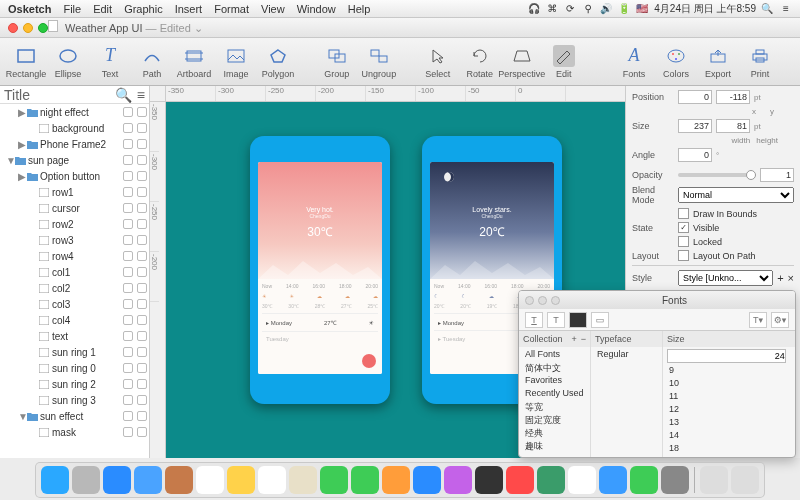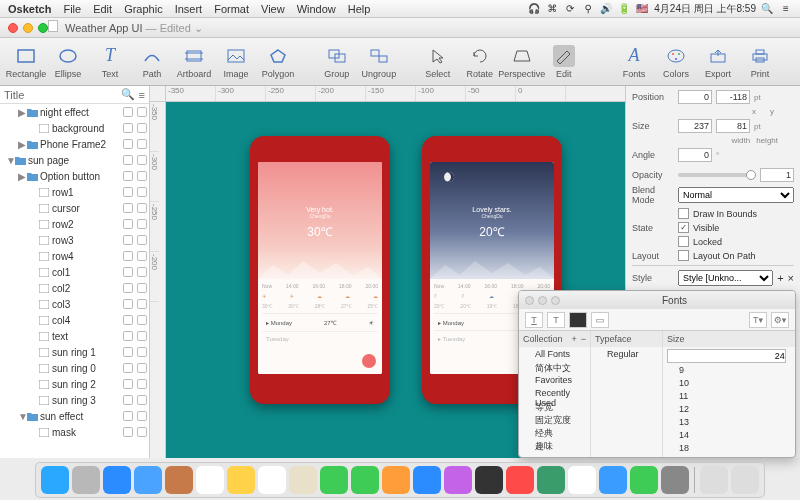--- a/index.html
+++ b/index.html
@@ -25,40 +25,40 @@
 .toolbar { height: 48px; background: linear-gradient(#f4f4f4,#e2e2e2); border-bottom: 1px solid #b8b8b8; display: flex; align-items: center; padding: 0 6px; }
 .toolbar .tgroup { display: flex; gap: 2px; margin-right: 14px; }
 .toolbar .tbtn { display: flex; flex-direction: column; align-items: center; width: 40px; cursor: pointer; }
 .toolbar .ticon { width: 22px; height: 22px; display: flex; align-items: center; justify-content: center; }
 .toolbar .tlabel { font-size: 9px; color: #555; margin-top: 2px; }
 .toolbar .selected .ticon { background: #c4c4c4; border-radius: 3px; }
 
 .mainrow { display: flex; height: calc(500px - 18px - 20px - 48px - 42px); }
 
 .sidebar { width: 150px; background: #fff; border-right: 1px solid #ccc; overflow: hidden; }
-.sidebar .shead { height: 18px; display: flex; align-items: center; padding: 0 4px; font-size: 11px; color: #666; border-bottom: 1px solid #ddd; }
+.sidebar .shead { height: 18px; display: flex; align-items: center; padding: 0 4px; font-size: 14px; color: #666; border-bottom: 1px solid #ddd; }
 .sidebar .shead .slabel { flex: 1; }
 .sidebar .srow { height: 16px; display: flex; align-items: center; padding-left: 6px; padding-right: 2px; font-size: 10px; color: #333; }
 .sidebar .srow .disc { width: 8px; display:inline-block; color:#888; }
 .sidebar .srow .licon { width: 12px; height: 10px; display: inline-flex; align-items:center; justify-content:center; margin-right: 2px; }
 .sidebar .srow .name { flex: 1; white-space: nowrap; overflow: hidden; }
 .sidebar .srow .eye { width: 10px; height: 10px; border: 1px solid #bbb; border-radius: 2px; margin-left: 2px; }
 .sidebar .srow .lock { width: 10px; height: 10px; border: 1px solid #bbb; border-radius: 2px; margin-left: 4px; }
 .sidebar .srow.ind1 { padding-left: 18px; }
 .sidebar .srow.ind2 { padding-left: 30px; }
 
 .canvas-wrap { flex: 1; position: relative; background: #ececec; overflow: hidden; }
 .ruler-h { position: absolute; top: 0; left: 16px; right: 0; height: 16px; background: #f0f0f0; border-bottom: 1px solid #ccc; display: flex; }
 .ruler-h .tick { width: 50px; font-size: 8px; color: #888; border-right: 1px solid #ddd; padding-left: 2px; }
 .ruler-v { position: absolute; top: 16px; left: 0; width: 16px; bottom: 0; background: #f0f0f0; border-right: 1px solid #ccc; }
 .ruler-v .tick { height: 50px; font-size: 8px; color: #888; border-bottom: 1px solid #ddd; writing-mode: vertical-rl; padding-top: 2px; }
 .ruler-corner { position:absolute; top:0; left:0; width:16px; height:16px; background:#f0f0f0; border-right:1px solid #ccc; border-bottom:1px solid #ccc; }
 
 .canvas { position: absolute; top: 16px; left: 16px; right: 0; bottom: 0; background: #0c8a8a; }
-.phone { position: absolute; width: 140px; height: 268px; background: #b91c1c; border-radius: 14px; padding: 26px 8px 30px 8px; box-shadow: 0 4px 12px rgba(0,0,0,0.4); }
+.phone { position: absolute; width: 140px; height: 268px; background: #0ea5e9; border-radius: 14px; padding: 26px 8px 30px 8px; box-shadow: 0 4px 12px rgba(0,0,0,0.4); }
 .phone .screen { width: 100%; height: 100%; background: #fff; border-radius: 2px; position: relative; overflow: hidden; }
 .gradient-pink { background: linear-gradient(#f19191,#f6c8c0 70%,#fceee8); height: 55%; position:relative;}
 .gradient-blue { background: linear-gradient(#2c3654,#6b7a9e 60%,#d4dae6); height: 55%; position:relative;}
 .wtext { position:absolute; top:38%; left:0; right:0; text-align:center; color:#fff; font-size:7px; }
 .wtext .big { font-size:12px; margin-top:4px; display:block;}
 .bottom-area { height:45%; background:#fdfaf7; padding:4px; }
 .timerow { display:flex; justify-content:space-between; font-size:5px; color:#aaa; margin-bottom:4px; }
 .dayrow { display:flex; justify-content:space-between; padding:2px 4px; font-size:6px; color:#555; }
 .fab { position:absolute; right:6px; bottom:6px; width:14px; height:14px; background:#f06b6b; border-radius:50%; }
 .moon { position:absolute; top:10px; left:14px; width:10px; height:10px; background:#eee; border-radius:50%; box-shadow: inset -3px 0 0 #2c3654;}
@@ -79,21 +79,21 @@
 .fonts-panel .fhead { height: 18px; background: linear-gradient(#f2f2f2,#e0e0e0); display:flex; align-items:center; padding:0 6px; }
 .fonts-panel .fhead .flights { display:flex; gap:4px; }
 .fonts-panel .fhead .fl { width:9px; height:9px; border-radius:50%; background:#ddd; border:1px solid #bbb; }
 .fonts-panel .fhead .ftitle { flex:1; text-align:center; font-size:10px; color:#444; }
 .fonts-panel .ftoolbar { height: 22px; border-bottom:1px solid #ccc; display:flex; align-items:center; padding:0 6px; gap:4px;}
 .fonts-panel .fbox { width:18px; height:16px; border:1px solid #ccc; background:#fff; font-size:9px; display:flex; align-items:center; justify-content:center; color:#777;}
 .fonts-panel .fcols { display:flex; height: calc(100% - 40px); }
 .fonts-panel .fcol { border-right:1px solid #ddd; overflow:hidden; }
 .fonts-panel .fcolhead { height:16px; background:#eaeaea; font-size:9px; color:#555; padding:2px 4px; display:flex; align-items:center;}
 .fonts-panel .flist { padding:1px 0;}
-.fonts-panel .frow { padding:1px 16px; font-size:9px; color:#333; height:13px; }
+.fonts-panel .frow { padding:1px 6px; font-size:9px; color:#333; height:13px; }
 
 .dock { position: absolute; bottom: 0; left: 0; right: 0; height: 42px; display:flex; align-items:flex-end; justify-content:center; padding-bottom:2px; }
 .dock .dockbg { background: rgba(230,230,230,0.75); border:1px solid rgba(180,180,180,0.6); border-radius:5px; padding:3px 5px; display:flex; gap:3px; align-items:center;}
 .dock .dicon { width:28px; height:28px; border-radius:6px; display:flex; align-items:center; justify-content:center; font-size:14px; color:#fff; }
 .dock .divider { width:1px; height:26px; background:rgba(120,120,120,0.5); margin:0 2px; }
 </style>
 </head>
 <body>
 
 <div class="menubar">

